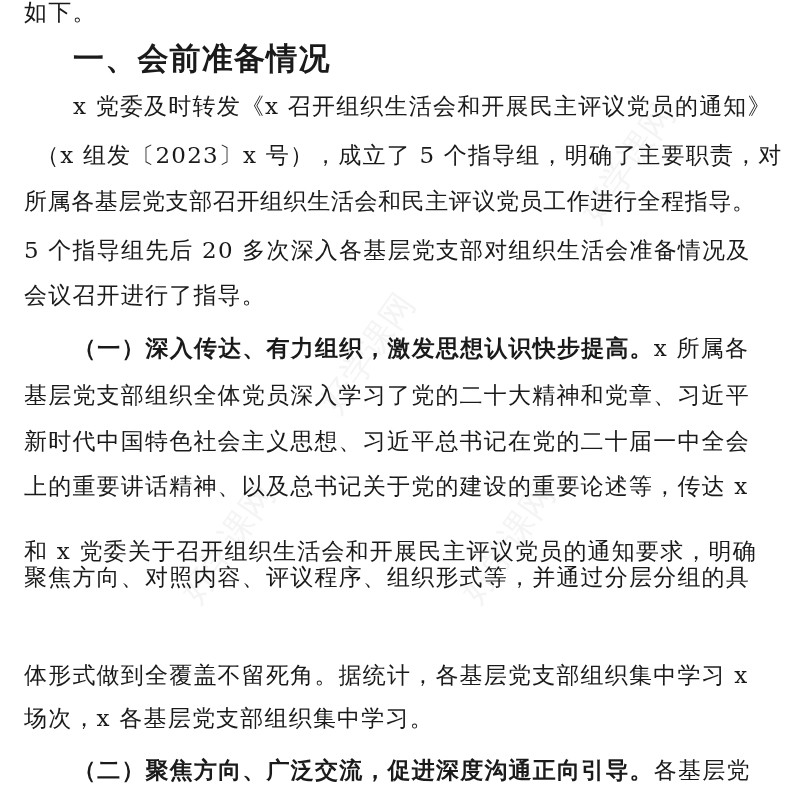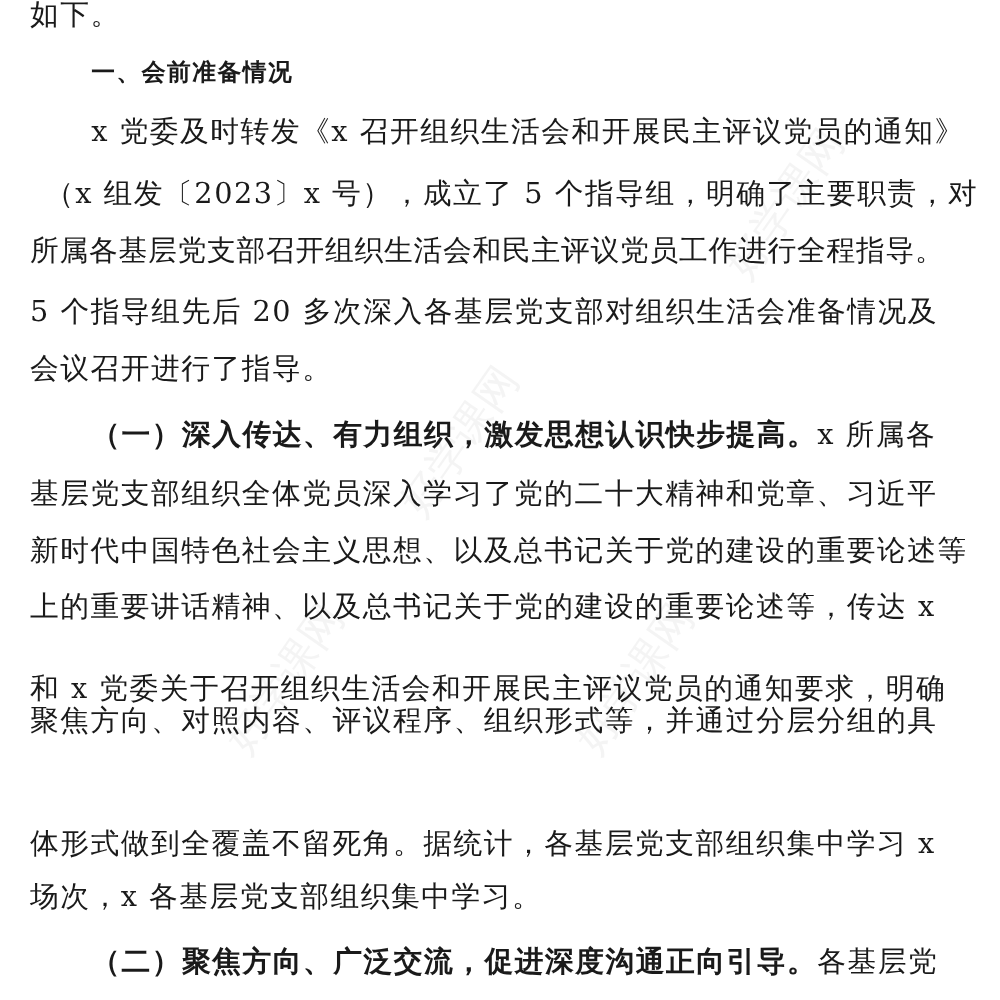--- a/index.html
+++ b/index.html
@@ -1,21 +1,21 @@
 <!DOCTYPE html>
 <html><head>
 <meta charset="utf-8">
 <style>
   html, body { margin: 0; padding: 0; background: #ffffff; }
   body { width: 800px; height: 800px; overflow: hidden; position: relative;
          font-family: "DejaVu Serif", "Liberation Serif", serif; color: #1a1a1a; }
   .page { position: absolute; left: 0; top: 0; width: 800px; height: 800px; }
   .line { position: absolute; left: 24px; font-size: 23px; white-space: nowrap;
           letter-spacing: 1.2px; line-height: 30px; }
-  .heading { font-family: "DejaVu Sans", "Liberation Sans", sans-serif; font-weight: bold; font-size: 19px; }
+  .heading { font-family: "DejaVu Sans", "Liberation Sans", sans-serif; font-weight: bold; font-size: 31px; }
   .bold { font-family: "DejaVu Sans", "Liberation Sans", sans-serif; font-weight: bold; }
   .watermark { position: absolute; font-family: "DejaVu Sans", sans-serif; font-size: 34px;
                color: rgba(150,150,150,0.10); transform: rotate(-55deg); white-space: nowrap;
                pointer-events: none; }
 </style>
 </head>
 <body>
 
 <div class="page">
 
@@ -32,21 +32,21 @@
   <div class="line" style="top:140px;margin-left:12px;">（x 组发〔2023〕x 号），成立了 5 个指导组，明确了主要职责，对</div>
   <div class="line" style="top:186px;letter-spacing:0.6px;">所属各基层党支部召开组织生活会和民主评议党员工作进行全程指导。</div>
   <div class="line" style="top:235px;">5 个指导组先后 20 多次深入各基层党支部对组织生活会准备情况及</div>
   <div class="line" style="top:280px;">会议召开进行了指导。</div>
 
   <div class="line" style="top:333px;left:73px;">
     <span class="bold">（一）深入传达、有力组织，激发思想认识快步提高。</span><span>x 所属各</span>
   </div>
 
   <div class="line" style="top:380px;">基层党支部组织全体党员深入学习了党的二十大精神和党章、习近平</div>
-  <div class="line" style="top:426px;">新时代中国特色社会主义思想、以及总书记关于党的建设的重要论述等</div>
+  <div class="line" style="top:426px;">新时代中国特色社会主义思想、习近平总书记在党的二十届一中全会</div>
   <div class="line" style="top:471px;">上的重要讲话精神、以及总书记关于党的建设的重要论述等，传达 x</div>
   <div class="line" style="top:536px;">和 x 党委关于召开组织生活会和开展民主评议党员的通知要求，明确</div>
   <div class="line" style="top:562px;">聚焦方向、对照内容、评议程序、组织形式等，并通过分层分组的具</div>
 
   <div class="line" style="top:660px;">体形式做到全覆盖不留死角。据统计，各基层党支部组织集中学习 x</div>
   <div class="line" style="top:703px;">场次，x 各基层党支部组织集中学习。</div>
 
   <div class="line" style="top:755px;left:73px;">
     <span class="bold">（二）聚焦方向、广泛交流，促进深度沟通正向引导。</span><span>各基层党</span>
   </div>

